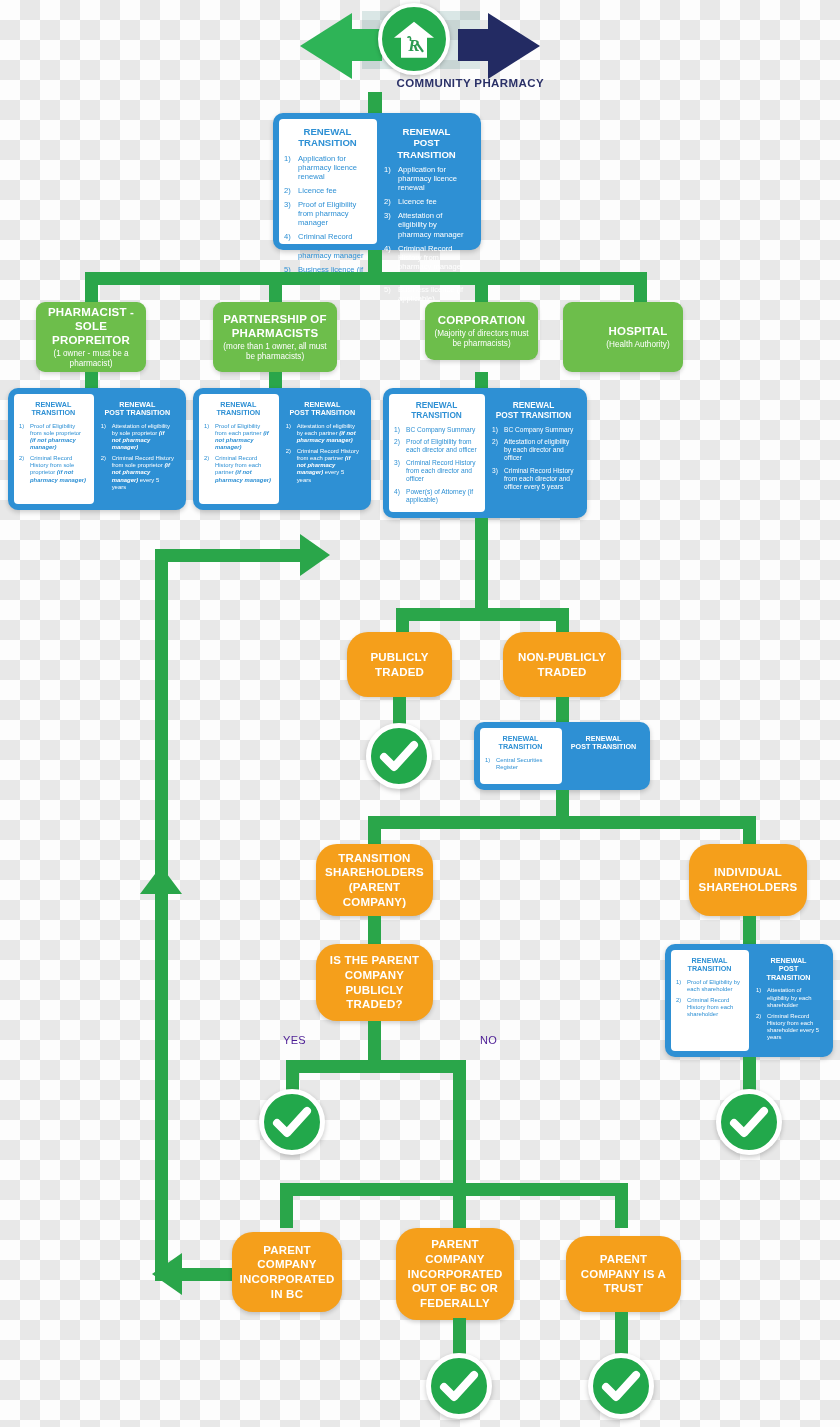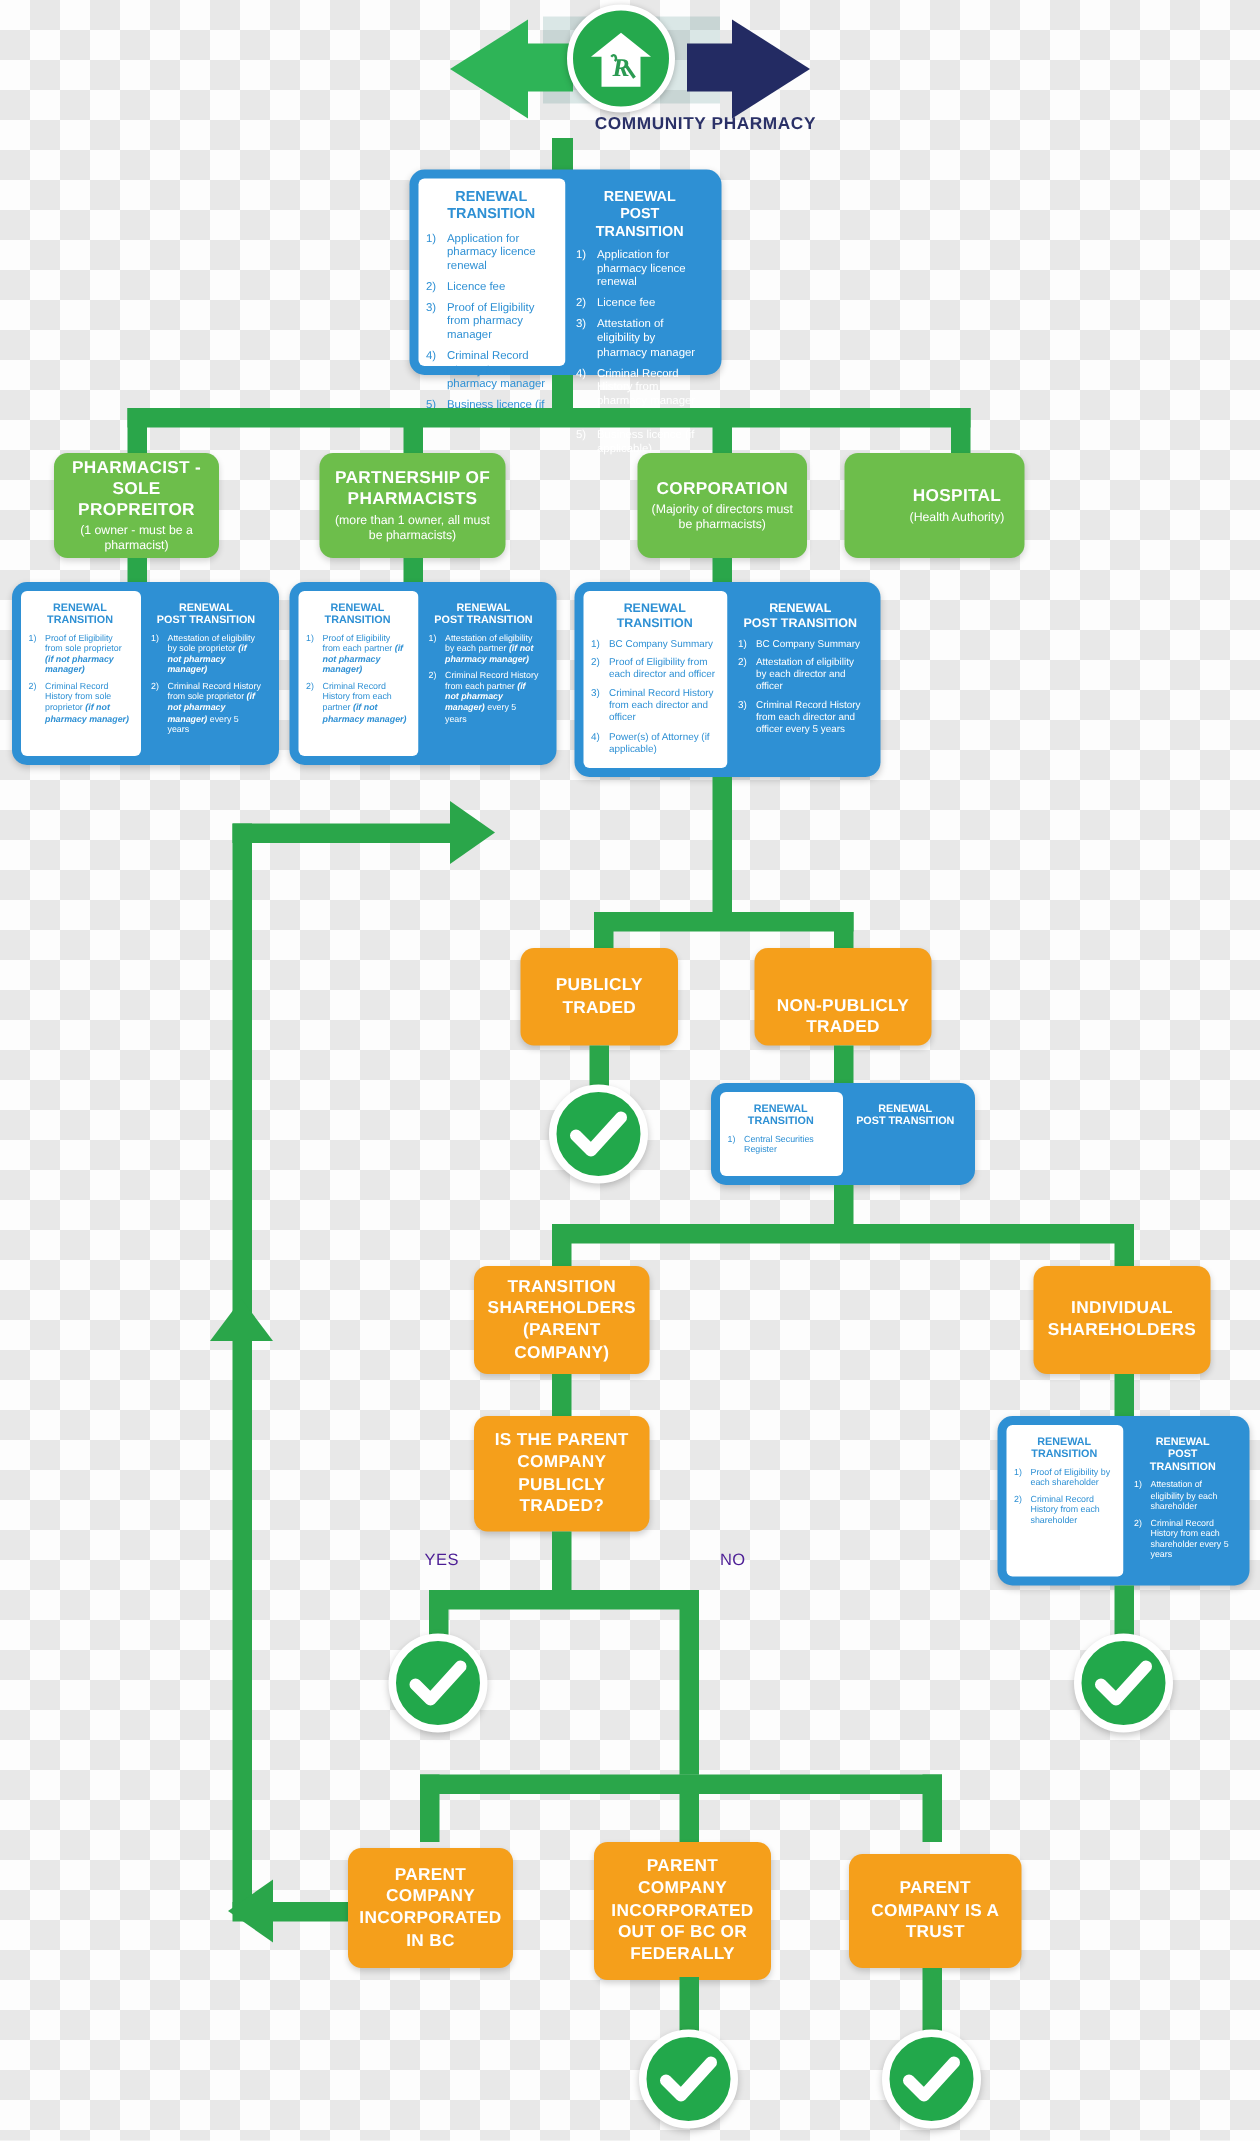--- a/index.html
+++ b/index.html
@@ -57,21 +57,21 @@
     color:#fff;text-align:center;box-sizing:border-box;
     box-shadow:0 2px 4px rgba(0,0,0,.16);
     display:flex;flex-direction:column;align-items:center;justify-content:center;
     padding:4px 6px;
   }
   .gbox .t{font-size:11.5px;font-weight:bold;line-height:1.22;letter-spacing:.2px;}
   .gbox .s{font-size:8.2px;line-height:1.22;margin-top:2px;}
 
   
   .obox{
-    position:absolute;background:#f59f1b;border-radius:9px;
+    position:absolute;background:#f59f1b;border-radius:21px;
     color:#fff;text-align:center;box-sizing:border-box;
     box-shadow:0 2px 4px rgba(0,0,0,.18);
     display:flex;align-items:center;justify-content:center;
     padding:4px 6px;
     font-size:11.5px;font-weight:bold;line-height:1.28;letter-spacing:.2px;
   }
 
   
   .rbox{
     position:absolute;background:#2e90d4;border-radius:10px;
@@ -174,21 +174,21 @@
     <div class="s">(1 owner - must be a pharmacist)</div>
   </div>
 
   <div class="gbox" style="left:213px;top:302px;width:124px;height:70px;">
     <div class="t">
       <span>PARTNERSHIP OF</span><br><span>PHARMACISTS</span>
     </div>
     <div class="s">(more than 1 owner, all must be pharmacists)</div>
   </div>
 
-  <div class="gbox" style="left:425px;top:302px;width:113px;height:70px;">
+  <div class="gbox" style="left:425px;top:302px;width:113px;height:58px;">
     <div class="t">CORPORATION</div>
     <div class="s">(Majority of directors must be pharmacists)</div>
   </div>
 
   <div class="gbox" style="left:563px;top:302px;width:120px;height:70px;padding-left:36px;">
     <div class="t">HOSPITAL</div>
     <div class="s">(Health Authority)</div>
   </div>
 
   <div class="conn" style="left:85px;top:372px;width:13px;height:18px;"></div>
@@ -273,21 +273,21 @@
   <div class="conn" style="left:155px;top:893px;width:13px;height:382px;"></div>
   <div class="conn" style="left:155px;top:1268px;width:78px;height:13px;"></div>
   <div class="arrow arr-left" style="left:152px;top:1253px;"></div>
 
   <div class="obox" style="left:347px;top:632px;width:105px;height:65px;">
     <div>
       <span>PUBLICLY</span><br><span>TRADED</span>
     </div>
   </div>
 
-  <div class="obox" style="left:503px;top:632px;width:118px;height:65px;align-items:flex-end;">
+  <div class="obox" style="left:503px;top:632px;width:118px;height:65px;">
     <div>
       <span>NON-PUBLICLY</span><br><span>TRADED</span>
     </div>
   </div>
 
   <div class="conn" style="left:393px;top:697px;width:13px;height:30px;"></div>
   <div class="check" style="left:366px;top:723px;width:66px;height:66px;">
     <svg width="56" height="56" viewBox="0 0 56 56">
       <path d="M13 29 L23 39 L43 17" stroke="#ffffff" stroke-width="8" fill="none" stroke-linecap="round" stroke-linejoin="round"></path>
     </svg>

